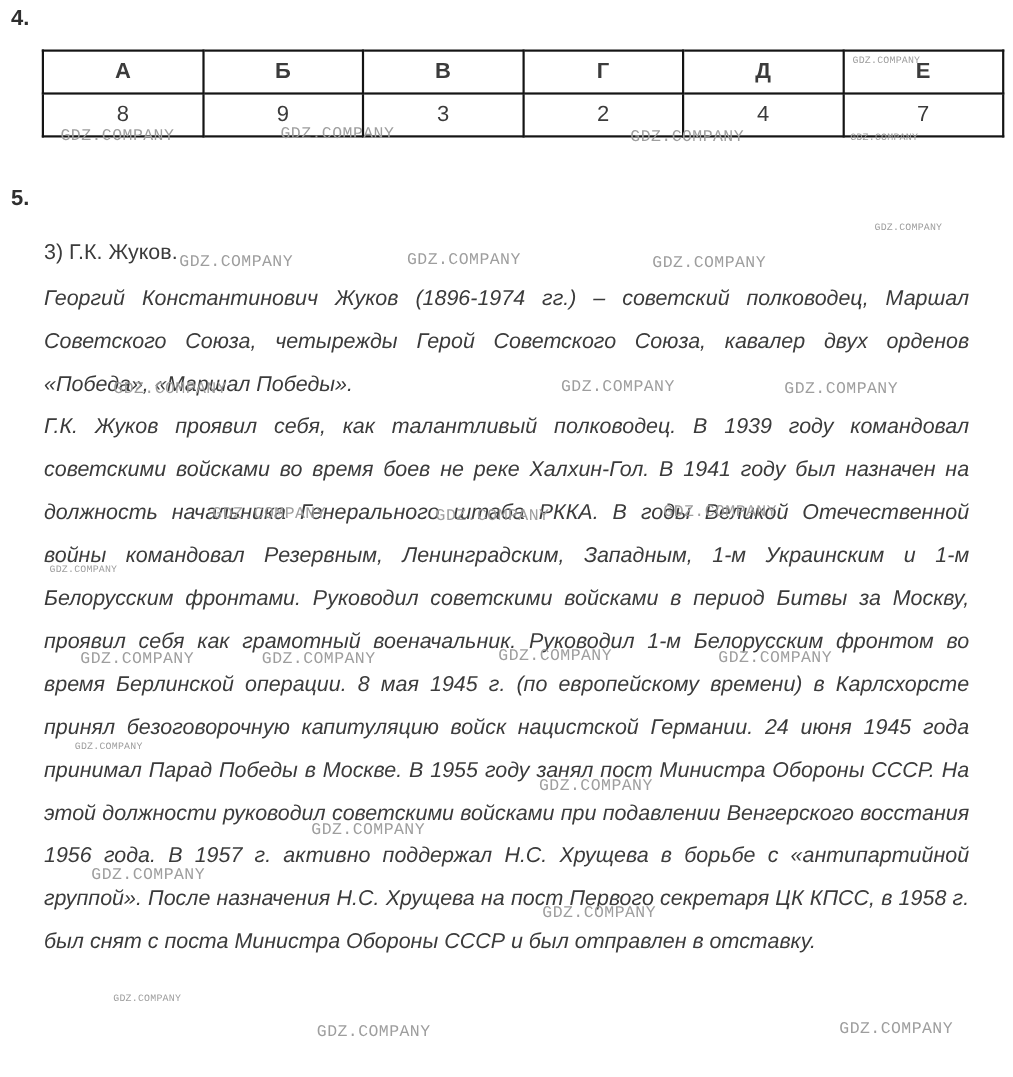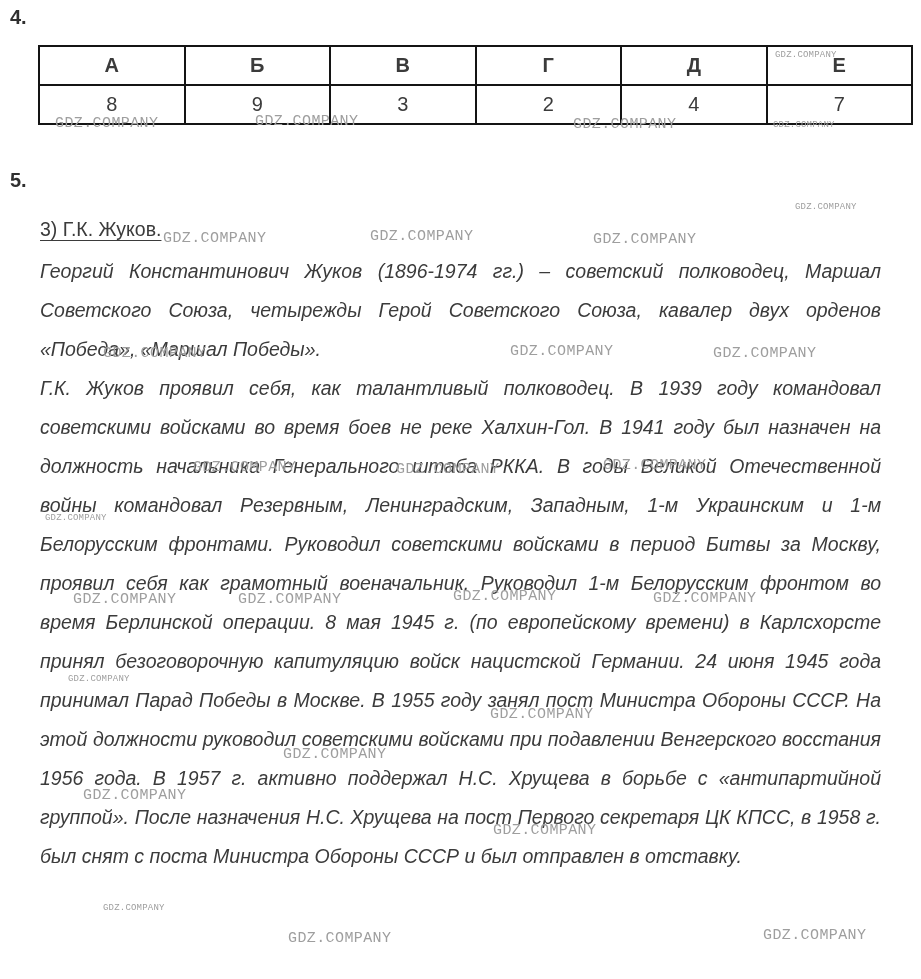--- a/index.html
+++ b/index.html
@@ -40,21 +40,20 @@
   table.answer-table td.th { font-weight: 700; }
 
   .answer-block {
     margin: 18px 0 0 40px;
     width: 841px;
     font-size: 19.5px;
     line-height: 39px;
     color: #3b3b3b;
   }
   .answer-heading {
-    text-decoration: underline;
     text-underline-offset: 4px;
     margin-bottom: 3px;
   }
   .answer-block p {
     margin: 0;
     text-align: justify;
     font-style: italic;
   }
 
   .wm-layer {

